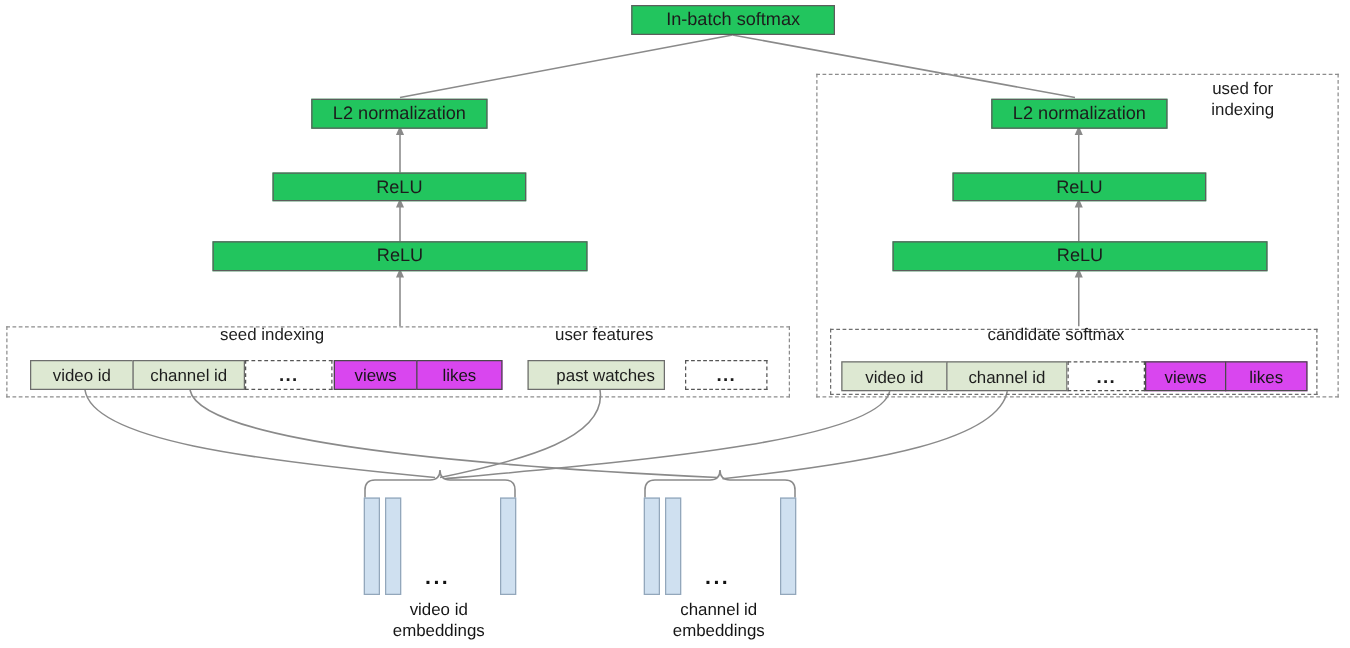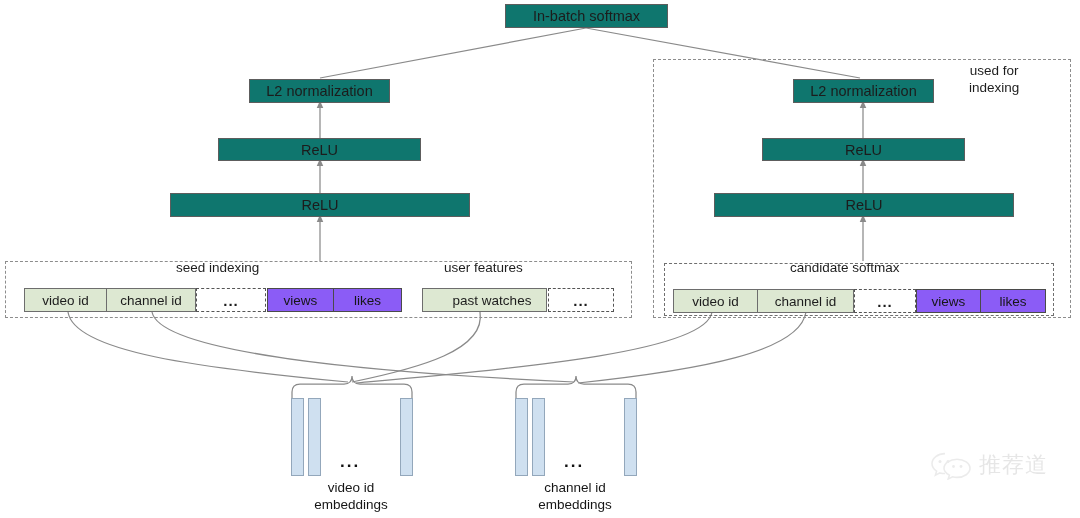--- a/index.html
+++ b/index.html
@@ -4,25 +4,25 @@
 <style>
   html,body{margin:0;padding:0;background:#ffffff;}
   body{width:1080px;height:518px;font-family:"Liberation Sans","DejaVu Sans",sans-serif;}
   #stage{position:relative;width:1080px;height:518px;overflow:hidden;background:#fff;}
   #wires{position:absolute;left:0;top:0;width:1080px;height:518px;pointer-events:none;}
 
   .node{position:absolute;box-sizing:border-box;display:flex;align-items:center;
         justify-content:center;white-space:nowrap;}
 
   
-  .red{background:#0f766e;border:1.4px solid #5d5d5d;color:#1c1c1c;font-size:14.5px;}
+  .red{background:#22c55e;border:1.4px solid #5d5d5d;color:#1c1c1c;font-size:14.5px;}
 
   
   .green{background:#dde8d2;border:1.3px solid #6d6d6d;color:#1c1c1c;font-size:13.5px;}
-  .gray{background:#8b5cf6;border:1.3px solid #4a4a4a;color:#161616;font-size:13.5px;}
+  .gray{background:#d946ef;border:1.3px solid #4a4a4a;color:#161616;font-size:13.5px;}
   .dashchip{background:#ffffff;border:1.6px dashed #555;color:#1c1c1c;font-size:15px;
             letter-spacing:1px;font-weight:700;}
 
   
   .dashframe{position:absolute;box-sizing:border-box;border:1.3px dashed #8d8d8d;background:transparent;}
   .dashframe.dark{border-color:#6f6f6f;}
 
   .cap{position:absolute;color:#1d1d1d;font-size:13.5px;white-space:nowrap;}
   .cap.c2{line-height:1.25;text-align:center;}
   .emblabel{position:absolute;color:#151515;font-size:13.5px;text-align:center;line-height:1.28;}
@@ -92,21 +92,21 @@
   <div class="dashframe" style="left:5px;top:261px;width:627px;height:57px;"></div>
   <div class="cap" style="left:176px;top:260px;">seed indexing</div>
   <div class="cap" style="left:444px;top:260px;">user features</div>
 
   <div class="node green" style="left:24px;top:288px;width:83px;height:24px;">video id</div>
   <div class="node green" style="left:106px;top:288px;width:90px;height:24px;">channel id</div>
   <div class="node dashchip" style="left:196px;top:288px;width:70px;height:24px;">...</div>
   <div class="node gray" style="left:267px;top:288px;width:67px;height:24px;">views</div>
   <div class="node gray" style="left:333px;top:288px;width:69px;height:24px;">likes</div>
 
-  <div class="node green" style="left:422px;top:288px;width:125px;height:24px;padding-left:15px;">past watches</div>
+  <div class="node green" style="left:422px;top:288px;width:110px;height:24px;padding-left:15px;">past watches</div>
   <div class="node dashchip" style="left:548px;top:288px;width:66px;height:24px;">...</div>
 
   <div class="dashframe dark" style="left:664px;top:263px;width:390px;height:53px;"></div>
   <div class="cap" style="left:790px;top:260px;">candidate softmax</div>
 
   <div class="node green" style="left:673px;top:289px;width:85px;height:24px;">video id</div>
   <div class="node green" style="left:757px;top:289px;width:97px;height:24px;">channel id</div>
   <div class="node dashchip" style="left:854px;top:289px;width:62px;height:24px;">...</div>
   <div class="node gray" style="left:916px;top:289px;width:65px;height:24px;">views</div>
   <div class="node gray" style="left:980px;top:289px;width:66px;height:24px;">likes</div>
@@ -126,27 +126,14 @@
     <div class="bar" style="left:515px;top:398px;width:11px;height:76px;"></div>
     <div class="bar" style="left:532px;top:398px;width:11px;height:76px;"></div>
     <div class="bar" style="left:624px;top:398px;width:11px;height:76px;"></div>
     <div class="dots" style="left:564px;top:452px;">...</div>
     <div class="emblabel" style="left:505px;top:479px;width:140px;">
       <div>channel  id</div>
       <div>embeddings</div>
     </div>
   </div>
 
-  <div class="wm" style="left:930px;top:450px;">
-    <svg width="42" height="30" viewBox="0 0 42 30">
-      <g fill="none" stroke="#c6c6c6" stroke-width="1.6">
-        <path d="M15,3.6 C7.6,3.6 2,8.2 2,13.6 C2,16.6 3.8,19.3 6.6,21.1 L5.4,25.2 L10,22.9 C11.5,23.3 13.2,23.5 15,23.5"></path>
-        <path d="M27,9.2 C34.2,9.2 40,13.3 40,18.3 C40,23.3 34.2,27.4 27,27.4 C25.4,27.4 23.9,27.2 22.5,26.8 L18.2,29 L19.4,25.2 C16.1,23.5 14,21.1 14,18.3 C14,13.3 19.8,9.2 27,9.2 Z"></path>
-      </g>
-      <circle cx="10" cy="11.5" r="1.5" fill="#c6c6c6"></circle>
-      <circle cx="18" cy="11.5" r="1.5" fill="#c6c6c6"></circle>
-      <circle cx="23.5" cy="16.5" r="1.4" fill="#c6c6c6"></circle>
-      <circle cx="31" cy="16.5" r="1.4" fill="#c6c6c6"></circle>
-    </svg>
-    <span class="wtext">推荐道</span>
-  </div>
 
 </div>
 
 </body></html>

